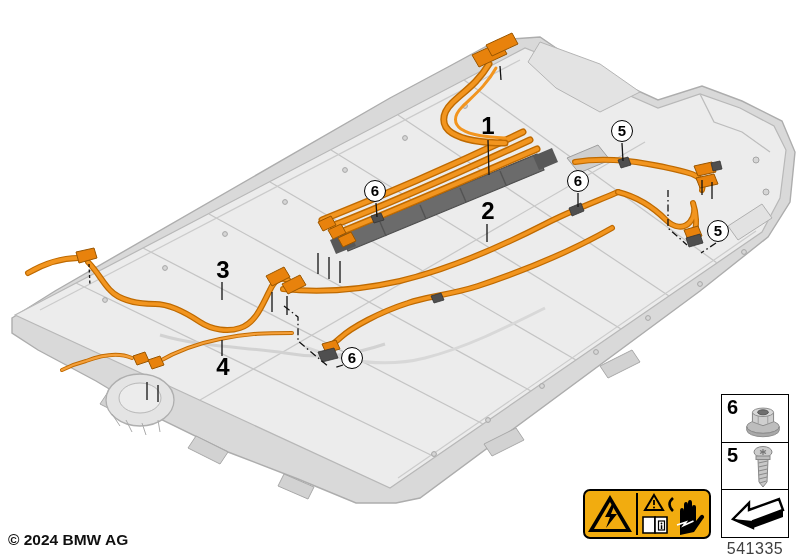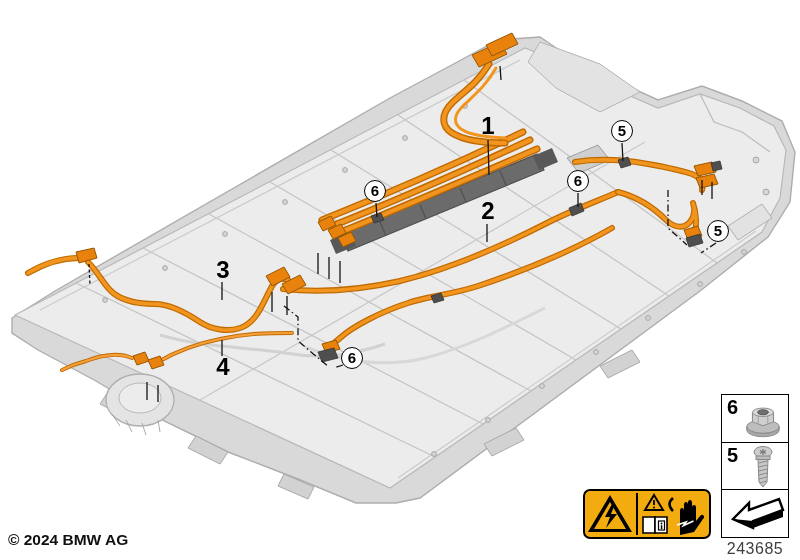--- a/index.html
+++ b/index.html
@@ -255,21 +255,21 @@
         </g>
       </svg>
     </div>
     <div class="cell">
       <svg width="60" height="44" style="left:3px;top:2px;" viewBox="0 0 60 44" aria-label="installation-direction-arrow-icon">
         <polygon points="8,27 24,11 24,18 54,7 58,18 28,29 28,36" fill="#fff" stroke="#000" stroke-width="2.4"></polygon>
         <polygon points="8,27 28,36 58,25 58,18 28,29" fill="#000"></polygon>
       </svg>
     </div>
   </div>
-  <div class="partnum">243685</div>
+  <div class="partnum">541335</div>
 
   <div class="warnlabel">
     <svg width="124" height="46" viewBox="0 0 124 46">
       <g>
         <polygon points="25,4 47,41 3,41" fill="#000"></polygon>
         <polygon points="25,11 41,38 9,38" fill="#F2AC0F"></polygon>
         <path d="M27,13 L20,26 H25 L21,37 L32,23 H26 L30,13 Z" fill="#000"></path>
       </g>
       <line x1="52" y1="2" x2="52" y2="44" stroke="#000" stroke-width="2"></line>
       <g>

